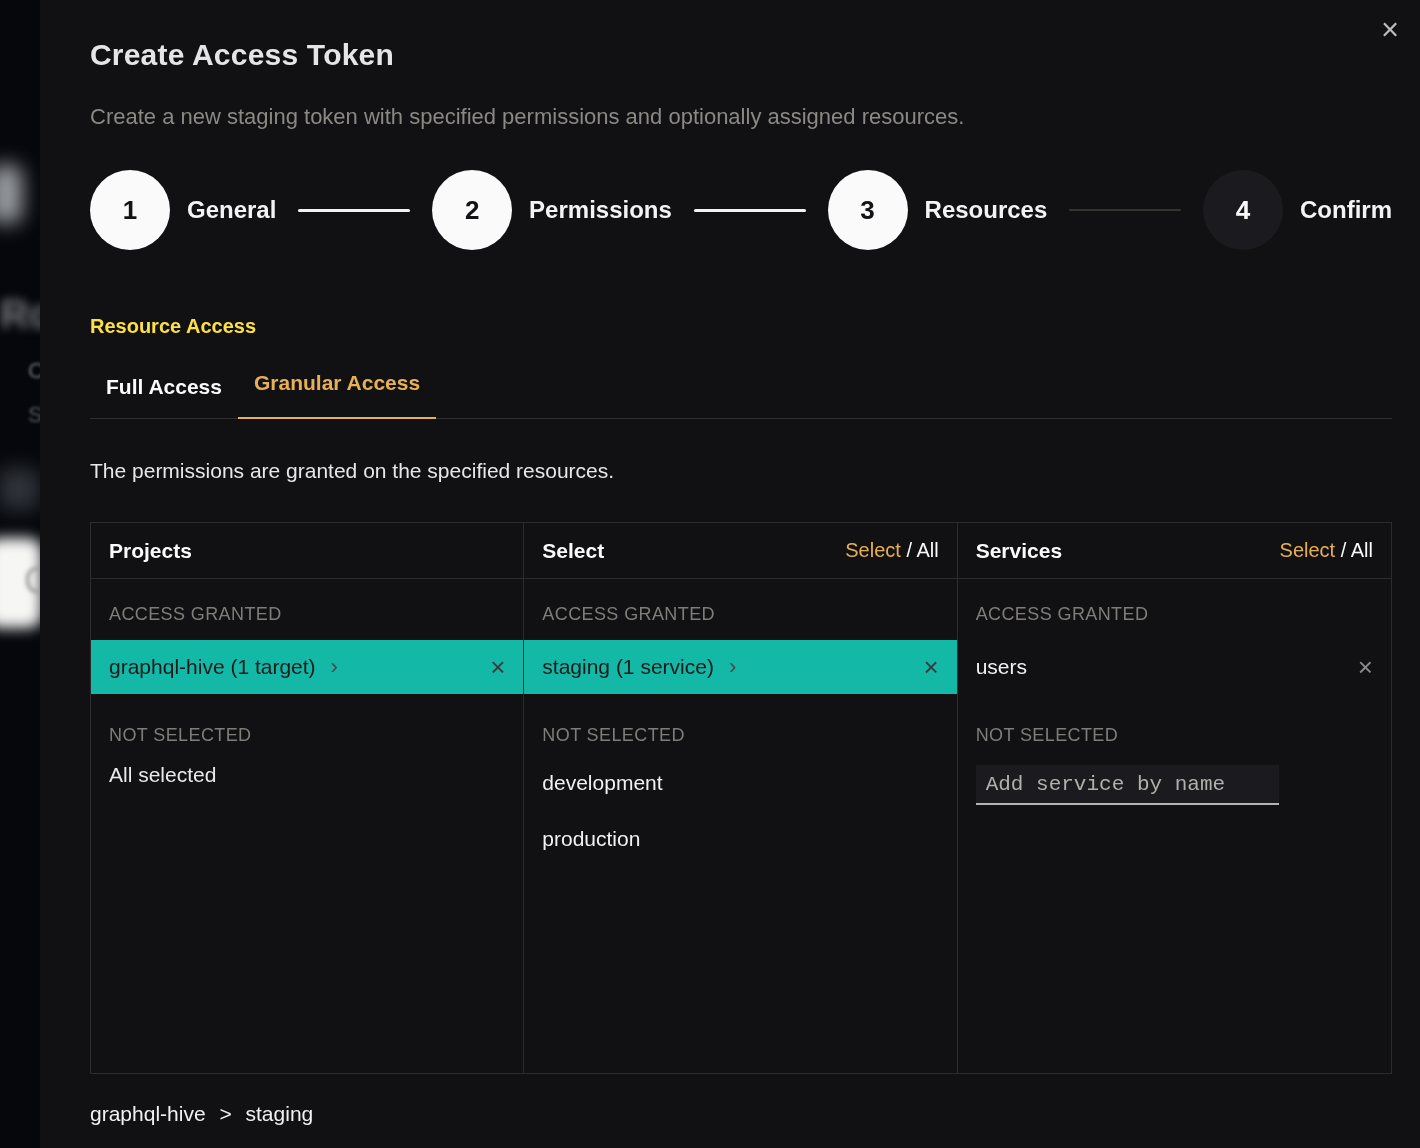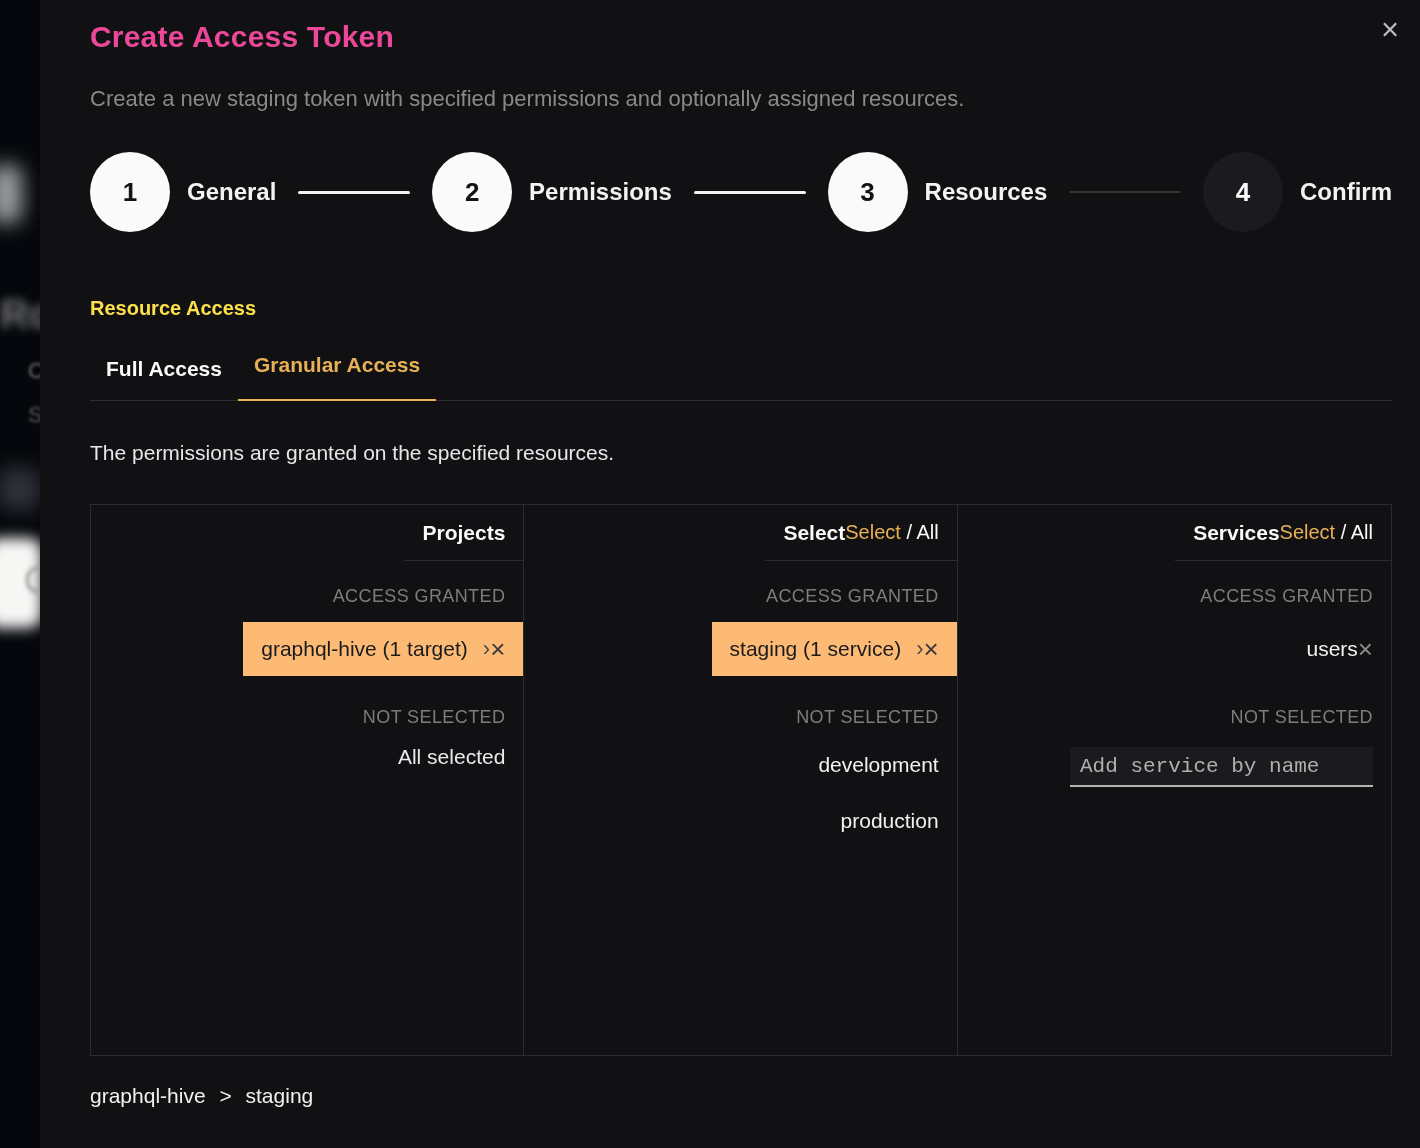--- a/index.html
+++ b/index.html
@@ -44,21 +44,21 @@
     position:absolute; left:40px; top:0; width:1380px; height:1148px;
     background:#111114; z-index:3; padding:0 28px 0 50px;
   }
   .close-btn {
     position:absolute; top:10px; right:10px; width:40px; height:40px;
     background:none; border:none; cursor:pointer;
     font-size:31px; font-weight:300; color:#b9bcc3; line-height:40px; text-align:center;
   }
 
   .dialog-title {
-    margin-top:20px; font-size:30px; font-weight:700; color:#ec4899; letter-spacing:.2px;
+    margin-top:38px; font-size:30px; font-weight:700; color:#e5e5e5; letter-spacing:.2px;
   }
   .dialog-subtitle {
     margin-top:32px; font-size:22px; color:#8b8984;
   }
 
   
   .stepper {
     margin-top:40px; width:1302px; display:flex; align-items:center;
   }
   .step { display:flex; align-items:center; }
@@ -82,38 +82,38 @@
   }
   .tab.active { color:#e8b054; border-bottom:2px solid #e8b054; margin-bottom:-1px; padding-bottom:22px; }
   .description { margin-top:40px; font-size:21px; color:#e7e7e9; }
 
   
   .picker {
     margin-top:39px; width:1302px; height:552px;
     border:1px solid #2c2c30;
     display:grid; grid-template-columns:1fr 1fr 1fr;
   }
-  .picker-col { display:flex; flex-direction:column; border-right:1px solid #2c2c30; min-width:0;align-items:flex-end; }
+  .picker-col { display:flex; flex-direction:column; border-right:1px solid #2c2c30; min-width:0; }
   .picker-col:last-child { border-right:none; }
   .col-header {
     height:56px; flex:none; border-bottom:1px solid #2c2c30;
     display:flex; align-items:center; justify-content:space-between; padding:0 18px;
   }
   .col-title { font-size:21px; font-weight:700; color:#fafafa; }
   .select-all { font-size:20px; color:#fafafa; white-space:nowrap; }
   .select-all .sel { color:#e8b054; cursor:pointer; }
   .select-all .all { color:#fafafa; cursor:pointer; }
   .group-label {
     padding:25px 18px 15px; font-size:18px; color:#7f7d78; letter-spacing:.4px;
   }
   .row {
     height:54px; display:flex; align-items:center; padding:0 18px;
     font-size:21px; cursor:pointer;
   }
-  .row.selected { background:#fdba74; color:#1b1b1d; }
+  .row.selected { background:#14b8a6; color:#1b1b1d; }
   .row .chevron { margin-left:15px; font-size:22px; color:#4a4946; line-height:1; }
   .row .remove {
     margin-left:auto; font-size:26px; font-weight:300; color:#3a3a3a;
     background:none; border:none; cursor:pointer; line-height:1; font-family:inherit;
   }
   .row.dark-row { color:#f1f1f2; }
   .row.dark-row .remove { color:#8a8a88; }
   .not-label { padding-top:31px; padding-bottom:9px; }
   .note-row { padding:8px 18px; font-size:21px; color:#e9e9eb; }
   .option-row {

